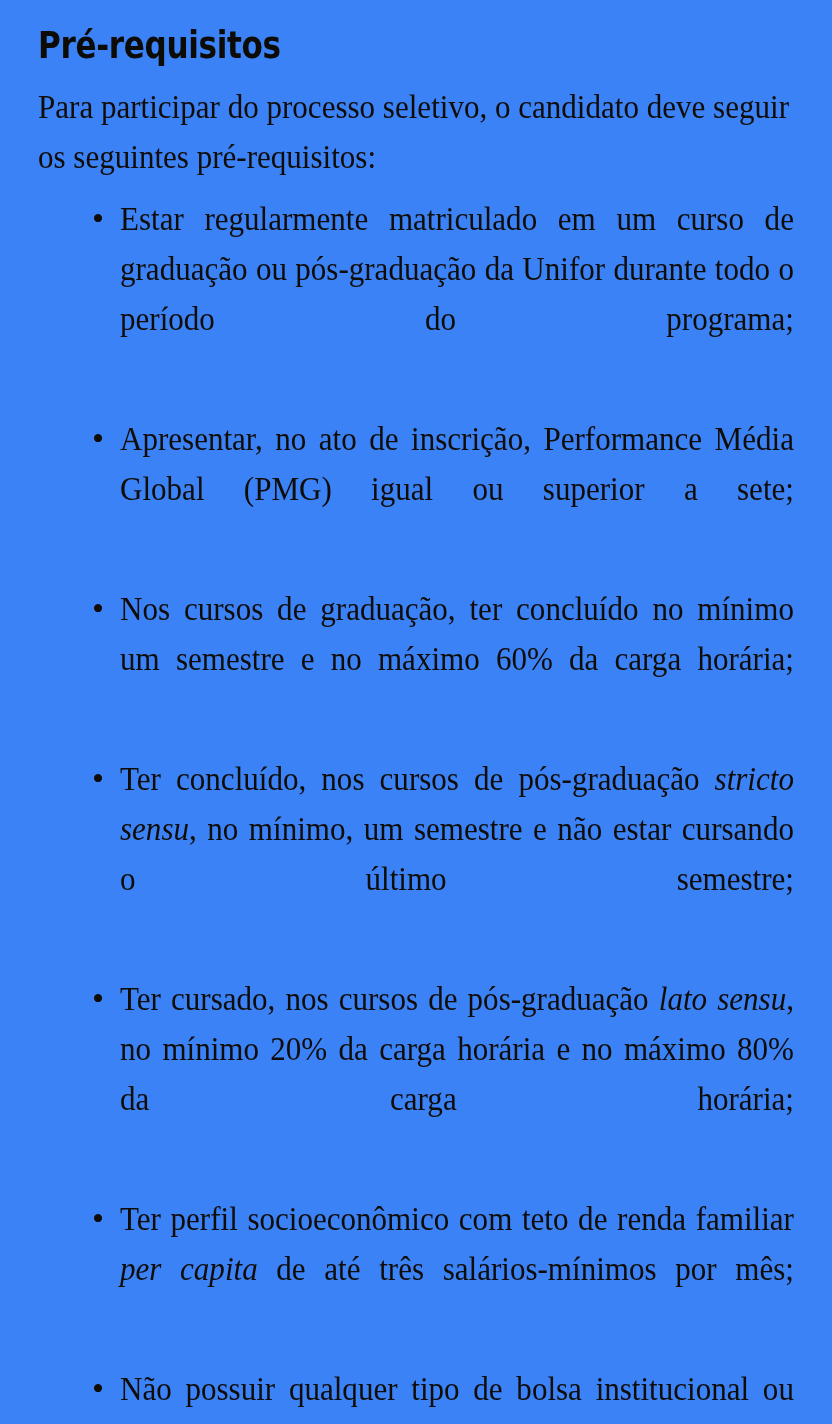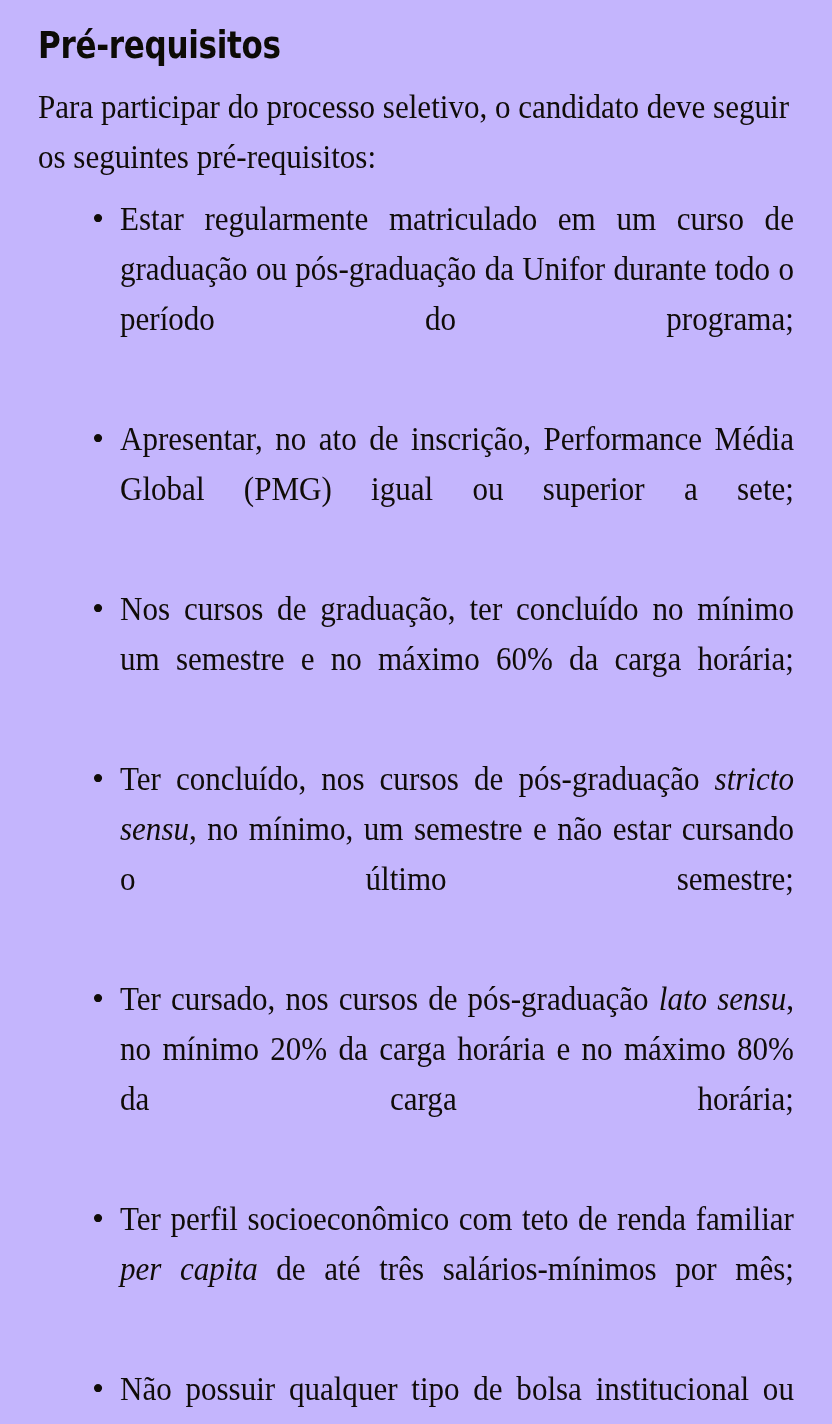--- a/index.html
+++ b/index.html
@@ -11,21 +11,21 @@
     height: 1424px;
     background: #fdf5cc;
     font-family: "Liberation Serif", "DejaVu Serif", serif;
     color: #100c08;
     overflow: hidden;
   }
 
   .page {
     width: 832px;
     height: 1424px;
-    background: #c4b5fd;
+    background: #3b82f6;
     box-sizing: border-box;
     padding: 16px;
     position: relative;
   }
 
   .content {
     position: absolute;
     left: 38px;
     top: 26px;
     width: 756px;

